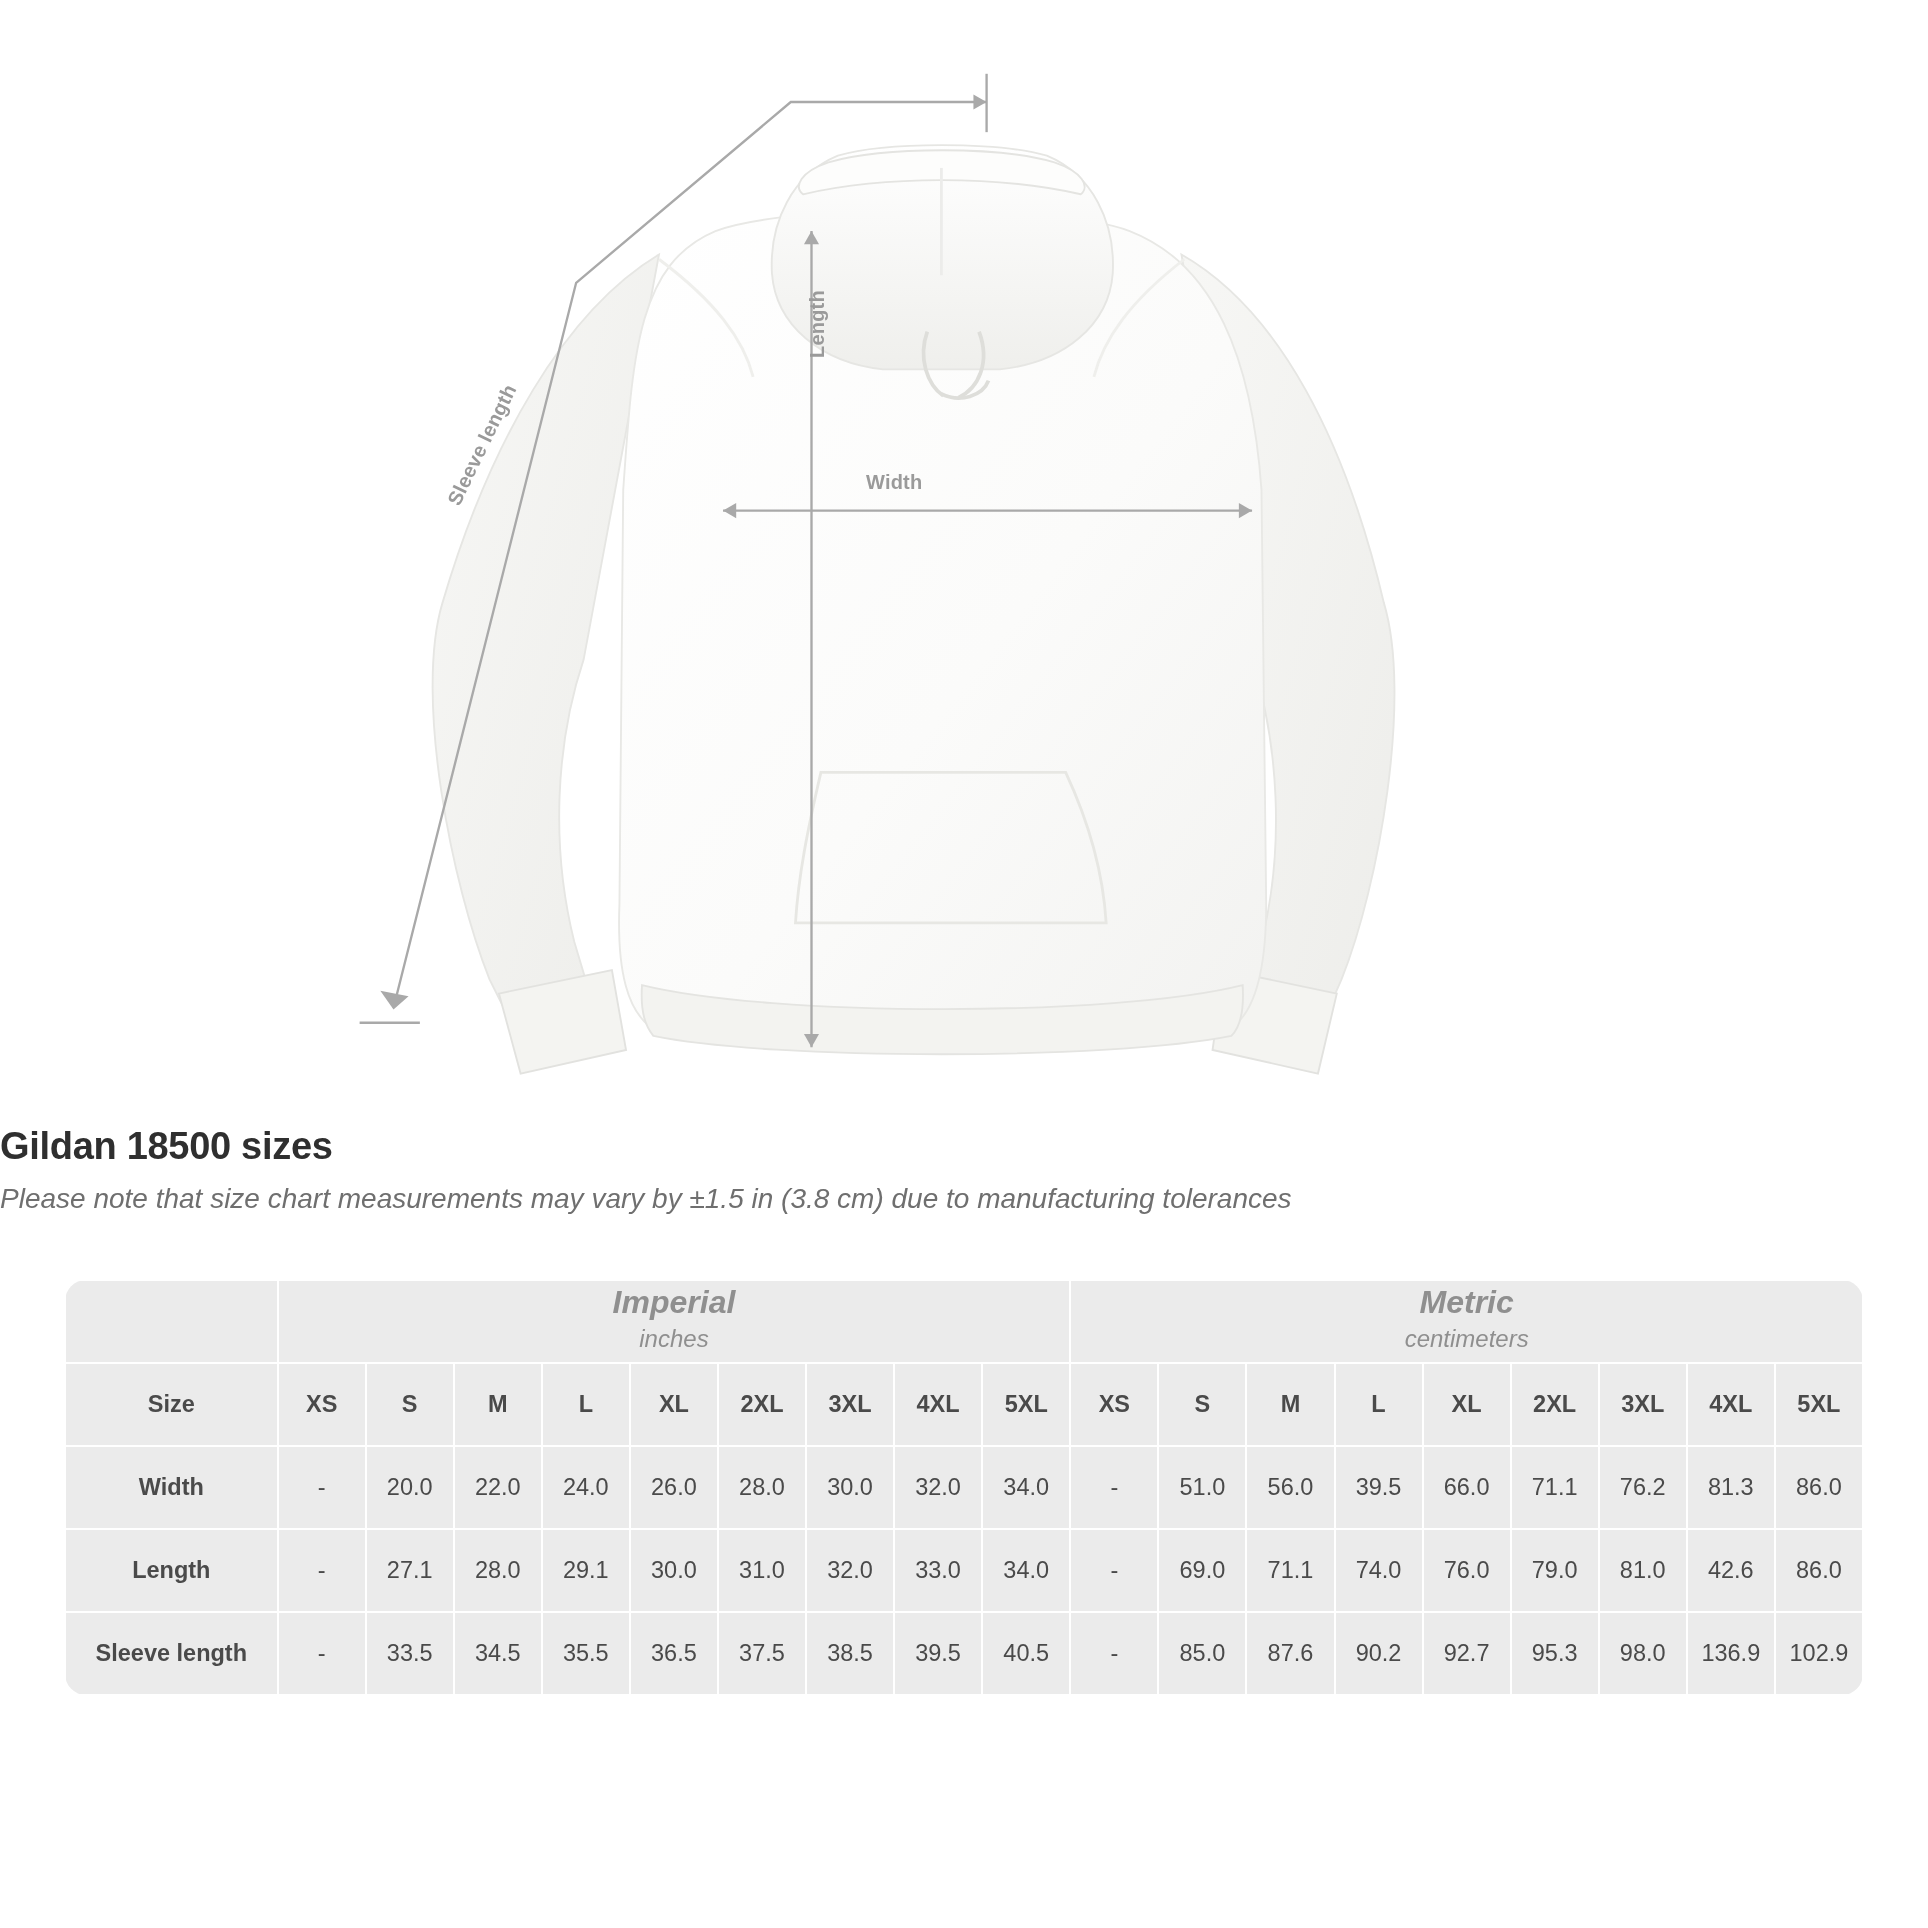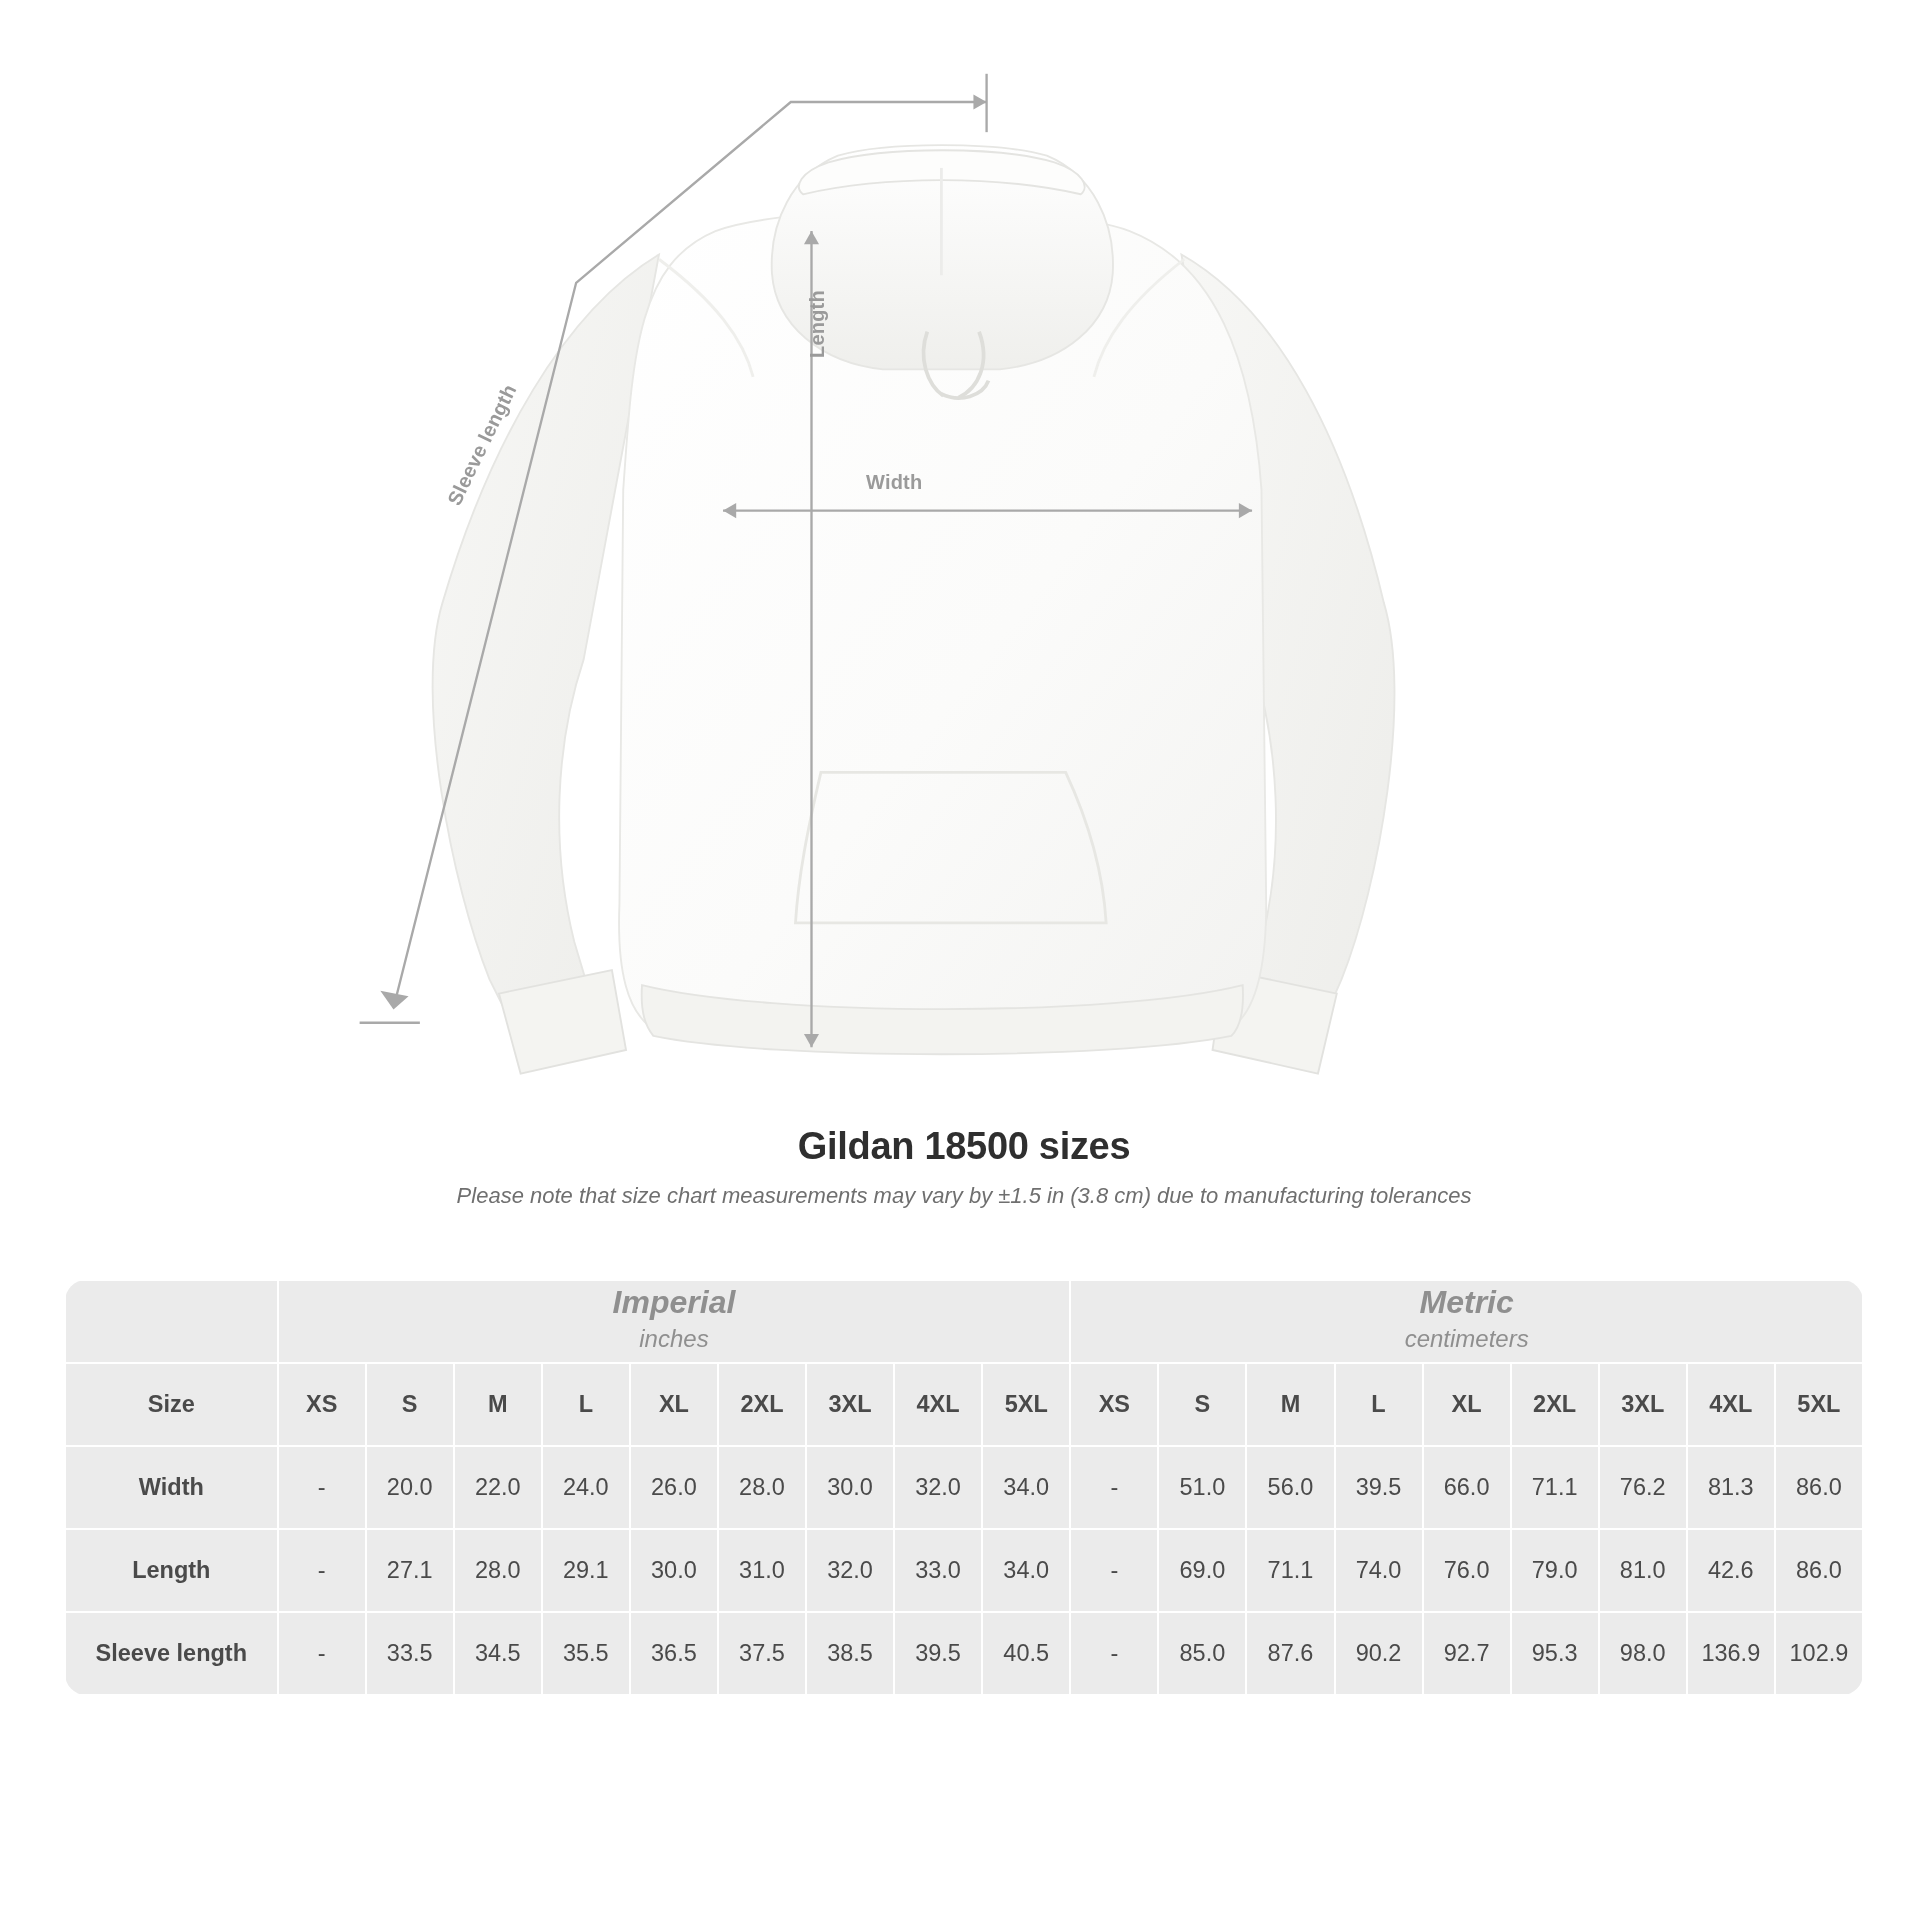--- a/index.html
+++ b/index.html
@@ -54,32 +54,32 @@
     transform: rotate(-64deg);
     transform-origin: left top;
   }
 
   
   .title-block {
     position: absolute;
     left: 0;
     top: 1125px;
     width: 1928px;
-    text-align: center;
+    text-align: left;
   }
   .chart-title {
     font-size: 38px;
     font-weight: bold;
     color: #2f2f2f;
     margin: 0;
     letter-spacing: -0.3px;
   }
   .chart-note {
     margin-top: 15px;
-    font-size: 22px;
+    font-size: 28px;
     font-style: italic;
     color: #6f6f6f;
   }
 
   
   .table-wrap {
     position: absolute;
     left: 64px;
     top: 1279px;
     width: 1800px;

